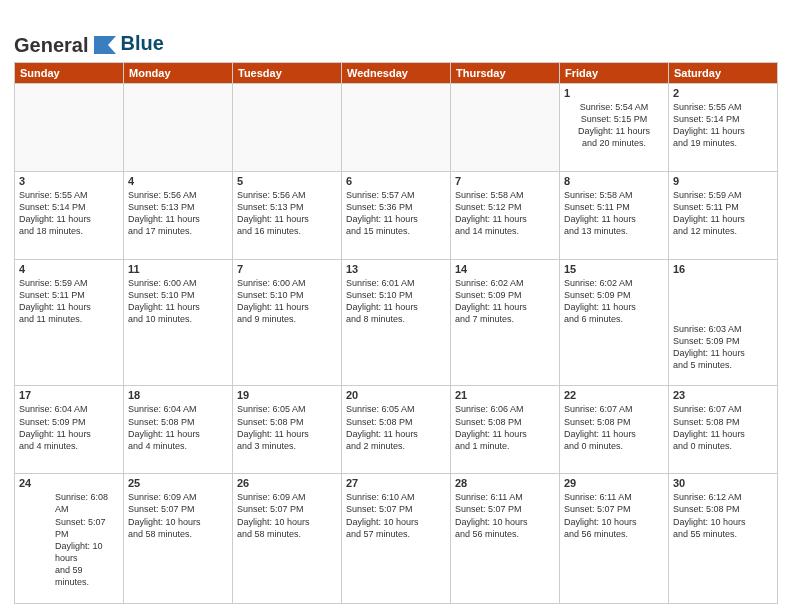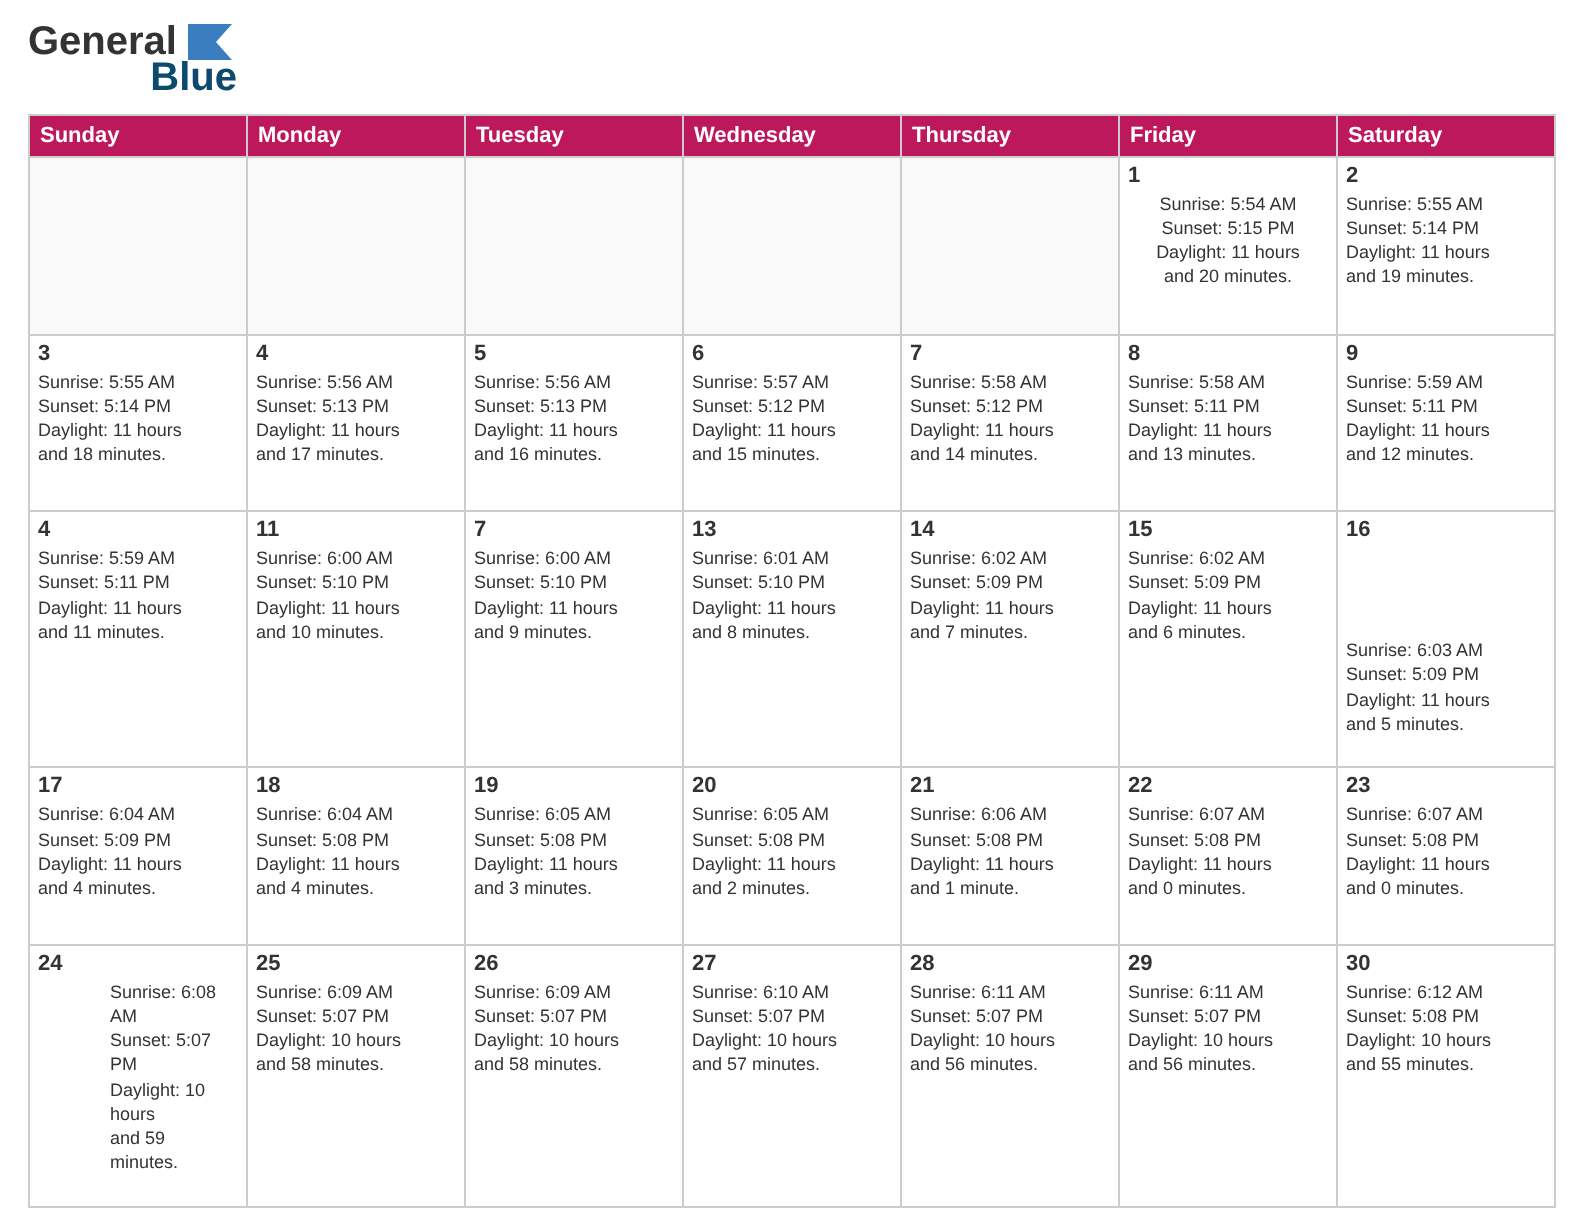--- a/index.html
+++ b/index.html
@@ -18,22 +18,23 @@
       padding: 10px 14px 8px 14px;
     }
     .header {
       display: flex;
       align-items: flex-start;
       justify-content: space-between;
       margin-bottom: 6px;
     }
     .logo {
       display: flex;
-      flex-direction: column;
-      align-items: flex-end;
+      flex-direction: row;
+      align-items: center;
+      margin-top: 24px;
     }
     .title-block {
       text-align: right;
     }
     .month-title {
       font-size: 32px;
       font-weight: bold;
       color: #333;
       line-height: 1.1;
     }
@@ -41,21 +42,21 @@
       font-size: 13px;
       color: #555;
     }
     .calendar {
       width: 100%;
       border-collapse: collapse;
       flex: 1;
       table-layout: fixed;
     }
     .calendar th {
-      background-color: #be185d;
+      background-color: #c2410c;
       color: #fff;
       font-size: 11px;
       font-weight: bold;
       padding: 4px 5px;
       text-align: left;
       border: 1px solid #ccc;
     }
     .calendar td {
       border: 1px solid #ccc;
       vertical-align: top;
@@ -157,21 +158,21 @@
           <td>
             <span class="day-num">5</span>
             <div class="day-info" style="white-space: pre-line;">Sunrise: 5:56 AM
 Sunset: 5:13 PM
 Daylight: 11 hours
 and 16 minutes.</div>
           </td>
           <td>
             <span class="day-num">6</span>
             <div class="day-info" style="white-space: pre-line;">Sunrise: 5:57 AM
-Sunset: 5:12 PM
+Sunset: 5:36 PM
 Daylight: 11 hours
 and 15 minutes.</div>
           </td>
           <td>
             <span class="day-num">7</span>
             <div class="day-info" style="white-space: pre-line;">Sunrise: 5:58 AM
 Sunset: 5:12 PM
 Daylight: 11 hours
 and 14 minutes.</div>
           </td>

